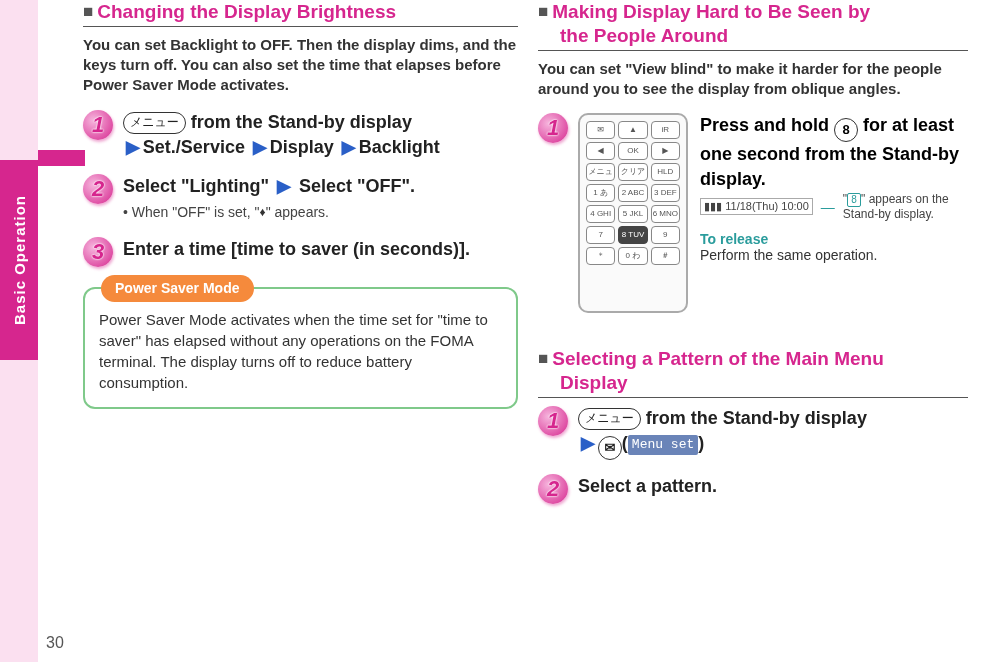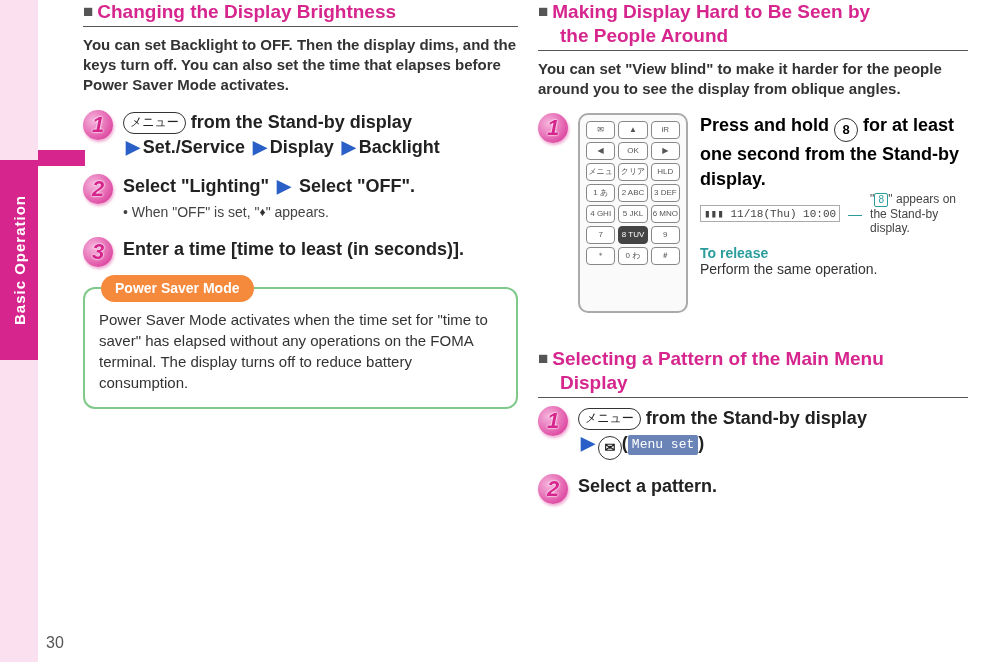--- a/index.html
+++ b/index.html
@@ -243,21 +243,21 @@
   }
   .status-line {
     display: flex;
     align-items: center;
     gap: 8px;
     font-size: 12px;
     color: #444;
     margin-bottom: 10px;
   }
   .status-lcd {
-    font-family: Liberation Mono, monospace;
+    font-family: Liberation Sans, sans-serif;
     font-size: 11px;
     letter-spacing: 0;
     border: 1px solid #aaa;
     padding: 1px 3px;
     white-space: nowrap;
   }
   .status-icon {
     display: inline-flex;
     width: 14px;
     height: 14px;
@@ -329,21 +329,21 @@
         <div class="note">
           • <span>When "OFF" is set, "</span><span class="bullet-icon">♦</span><span>" appears.</span>
         </div>
       </div>
     </div>
 
     <div class="step">
       <div class="step-num">
           <span>3</span>
         </div>
-      <div class="step-body">Enter a time [time to least (in seconds)].</div>
+      <div class="step-body">Enter a time [time to saver (in seconds)].</div>
     </div>
 
     <div class="power-box">
       <div class="tag">Power Saver Mode</div>
       <span>Power Saver Mode activates when the time set for "time to saver" has elapsed without any operations on the FOMA terminal. The display turns off to reduce battery consumption.</span>
     </div>
   </div>
 
   <div class="col">
 

